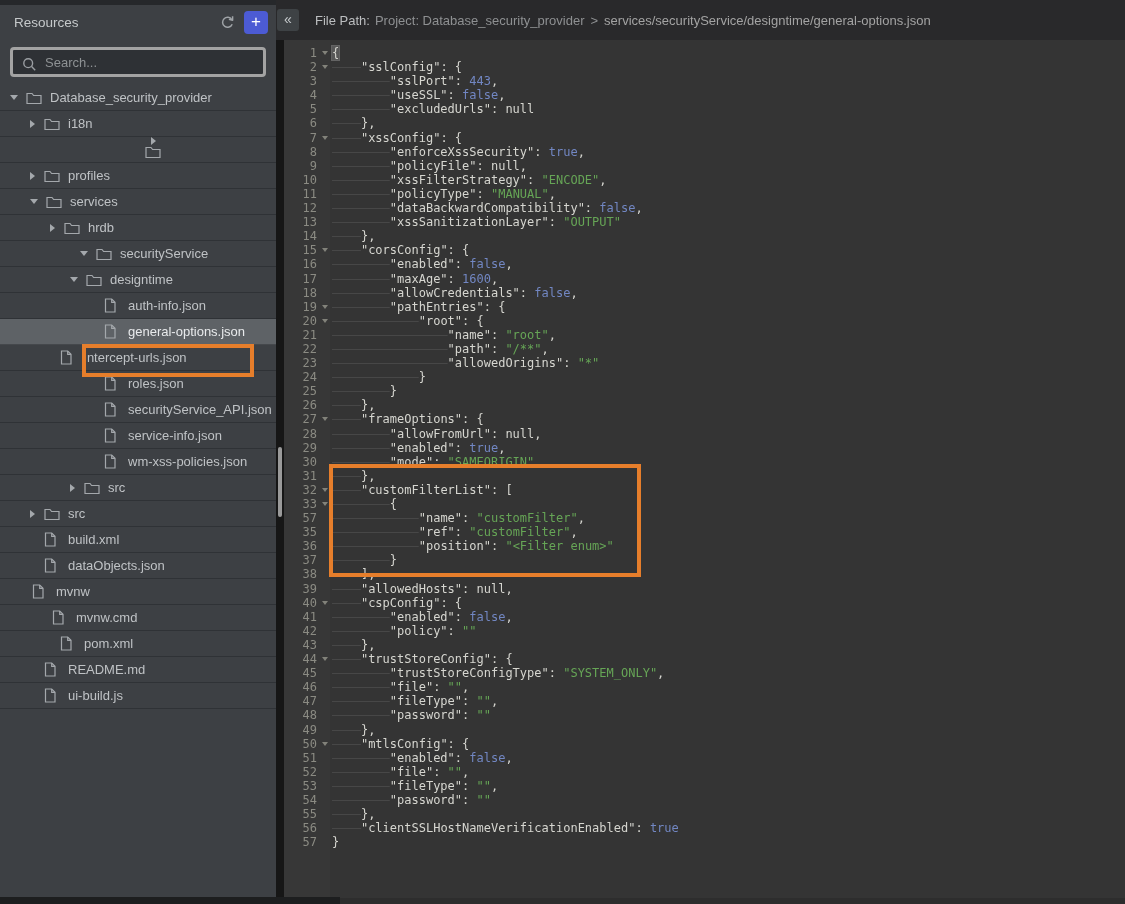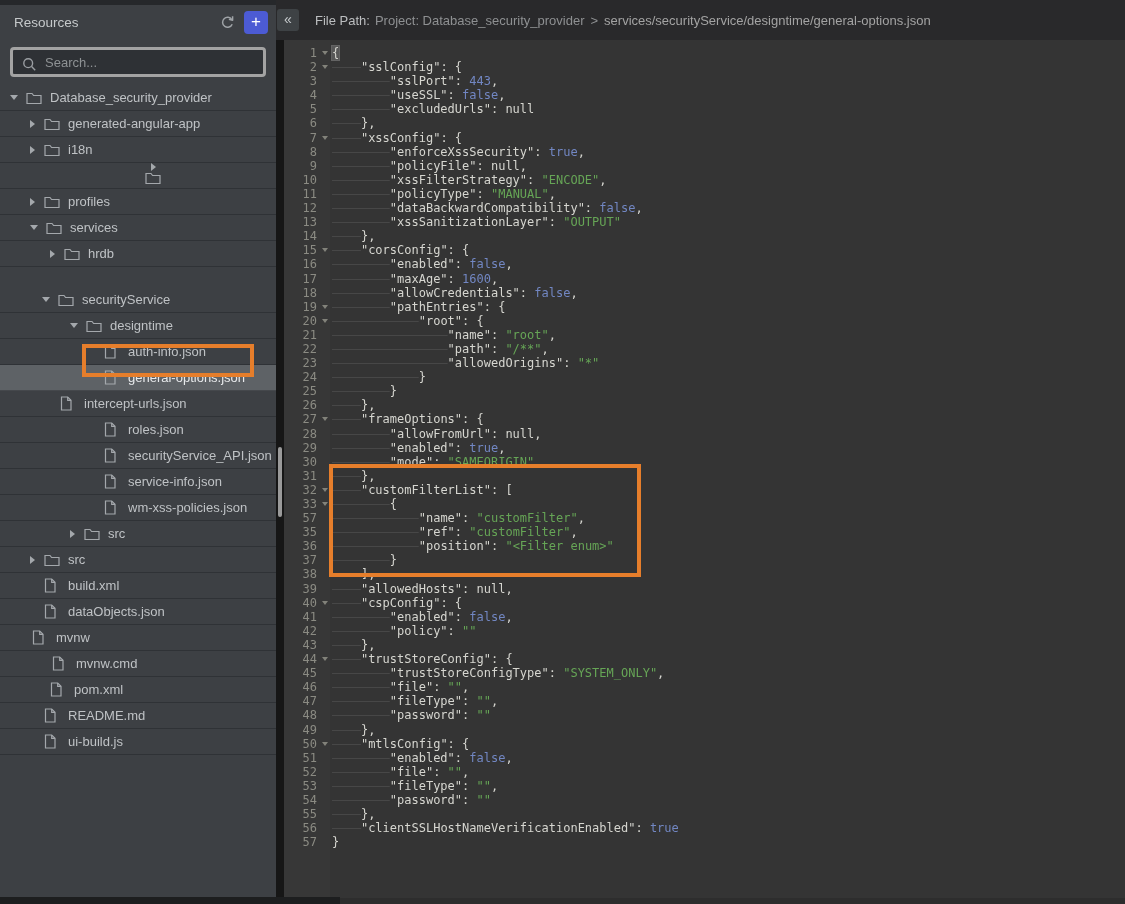--- a/index.html
+++ b/index.html
@@ -141,29 +141,20 @@
           </span>
           <span class="tlabel">Database_security_provider</span>
         </div>
         <div class="trow" style="padding-left: 30px;">
           <span class="caret closed"></span>
           <span class="ticon">
             <svg width="16" height="14" viewBox="0 0 16 14">
               <path d="M1 2.5h5l1.6 2H15V12.5H1z" fill="none" stroke="#a4a8ac" stroke-width="1.2"></path>
             </svg>
           </span>
-          <span class="tlabel">generated-angular-app</span>
-        </div>
-        <div class="trow" style="padding-left: 30px;">
-          <span class="caret closed"></span>
-          <span class="ticon">
-            <svg width="16" height="14" viewBox="0 0 16 14">
-              <path d="M1 2.5h5l1.6 2H15V12.5H1z" fill="none" stroke="#a4a8ac" stroke-width="1.2"></path>
-            </svg>
-          </span>
           <span class="tlabel">i18n</span>
         </div>
         <div class="trow" style="padding-left: 38px; flex-direction: column;">
           <span class="caret closed"></span>
           <span class="ticon">
             <svg width="16" height="14" viewBox="0 0 16 14">
               <path d="M1 2.5h5l1.6 2H15V12.5H1z" fill="none" stroke="#a4a8ac" stroke-width="1.2"></path>
             </svg>
           </span>
           <span class="tlabel">lib</span>
@@ -188,21 +179,21 @@
         </div>
         <div class="trow" style="padding-left: 50px;">
           <span class="caret closed"></span>
           <span class="ticon">
             <svg width="16" height="14" viewBox="0 0 16 14">
               <path d="M1 2.5h5l1.6 2H15V12.5H1z" fill="none" stroke="#a4a8ac" stroke-width="1.2"></path>
             </svg>
           </span>
           <span class="tlabel">hrdb</span>
         </div>
-        <div class="trow" style="padding-left: 42px; margin-top: 20px;">
+        <div class="trow" style="padding-left: 80px;">
           <span class="caret open"></span>
           <span class="ticon">
             <svg width="16" height="14" viewBox="0 0 16 14">
               <path d="M1 2.5h5l1.6 2H15V12.5H1z" fill="none" stroke="#a4a8ac" stroke-width="1.2"></path>
             </svg>
           </span>
           <span class="tlabel">securityService</span>
         </div>
         <div class="trow" style="padding-left: 70px;">
           <span class="caret open"></span>
@@ -334,21 +325,21 @@
         <div class="trow" style="padding-left: 38px;">
           <span class="caret none"></span>
           <span class="ticon">
             <svg width="12" height="15" viewBox="0 0 12 15">
               <path d="M1.5 1h6.2L11 4.3V14H1.5z" fill="none" stroke="#a4a8ac" stroke-width="1.2"></path>
               <path d="M7.7 1v3.3H11" fill="none" stroke="#a4a8ac" stroke-width="1.2"></path>
             </svg>
           </span>
           <span class="tlabel">mvnw.cmd</span>
         </div>
-        <div class="trow" style="padding-left: 36px;">
+        <div class="trow" style="padding-left: 46px;">
           <span class="caret none"></span>
           <span class="ticon">
             <svg width="12" height="15" viewBox="0 0 12 15">
               <path d="M1.5 1h6.2L11 4.3V14H1.5z" fill="none" stroke="#a4a8ac" stroke-width="1.2"></path>
               <path d="M7.7 1v3.3H11" fill="none" stroke="#a4a8ac" stroke-width="1.2"></path>
             </svg>
           </span>
           <span class="tlabel">pom.xml</span>
         </div>
         <div class="trow" style="padding-left: 30px;">

